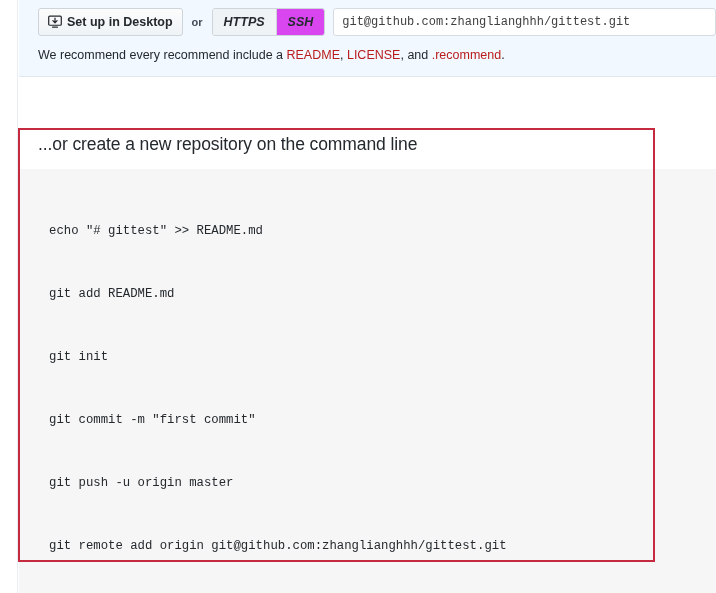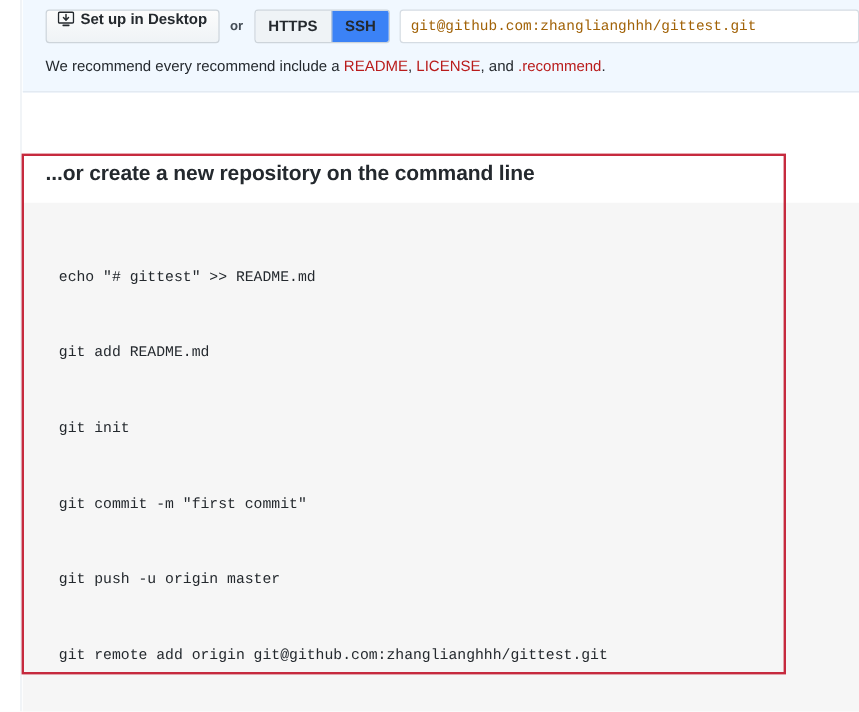--- a/index.html
+++ b/index.html
@@ -50,20 +50,21 @@
 
   .qs-row {
     display: flex;
     align-items: stretch;
     height: 28px;
     padding-left: 19px;
   }
 
   .btn {
     display: inline-flex;
+    align-items: center;
     gap: 5px;
     height: 28px;
     padding: 0 9px;
     background: linear-gradient(#fcfcfc, #eff3f6);
     border: 1px solid #cdd4da;
     border-radius: 3px;
     font-size: 12.5px;
     font-weight: 600;
     color: #24292e;
     white-space: nowrap;
@@ -91,38 +92,39 @@
 
   .proto-btn {
     display: flex;
     align-items: center;
     padding: 0 11px;
     font-size: 12.5px;
     font-weight: 600;
     color: #24292e;
     background: #eff3f6;
     cursor: pointer;
+    font-style: italic;
   }
   .proto-btn + .proto-btn { border-left: 1px solid #cdd4da; }
-  .proto-btn.active { background: #3b82f6; }
+  .proto-btn.active { background: #d946ef; }
 
   .url-field {
     flex: 1;
     height: 28px;
     margin-left: 8px;
     margin-right: 0;
     background: #ffffff;
     border: 1px solid #d5dce3;
     border-radius: 3px;
     display: flex;
     align-items: center;
     padding: 0 8px;
     font-family: "Liberation Mono", monospace;
     font-size: 12px;
-    color: #a16207;
+    color: #404040;
     overflow: hidden;
     white-space: nowrap;
   }
 
   .qs-note {
     font-size: 12.5px;
     color: #24292e;
     padding: 12px 0 0 19px;
   }
 
@@ -133,21 +135,21 @@
     position: absolute;
     left: 19px;
     top: 110px;
     width: 697px;
   }
 
   .section { background: #ffffff; }
 
   .sec-head {
     font-size: 17.5px;
-    font-weight: 700;
+    font-weight: 400;
     color: #24292e;
     letter-spacing: -0.1px;
     padding: 24px 0 14px 19px;
   }
 
   .code-block {
     background: #f6f6f6;
     padding: 10px 0 10px 30px;
     font-family: "Liberation Mono", monospace;
     font-size: 12.3px;

